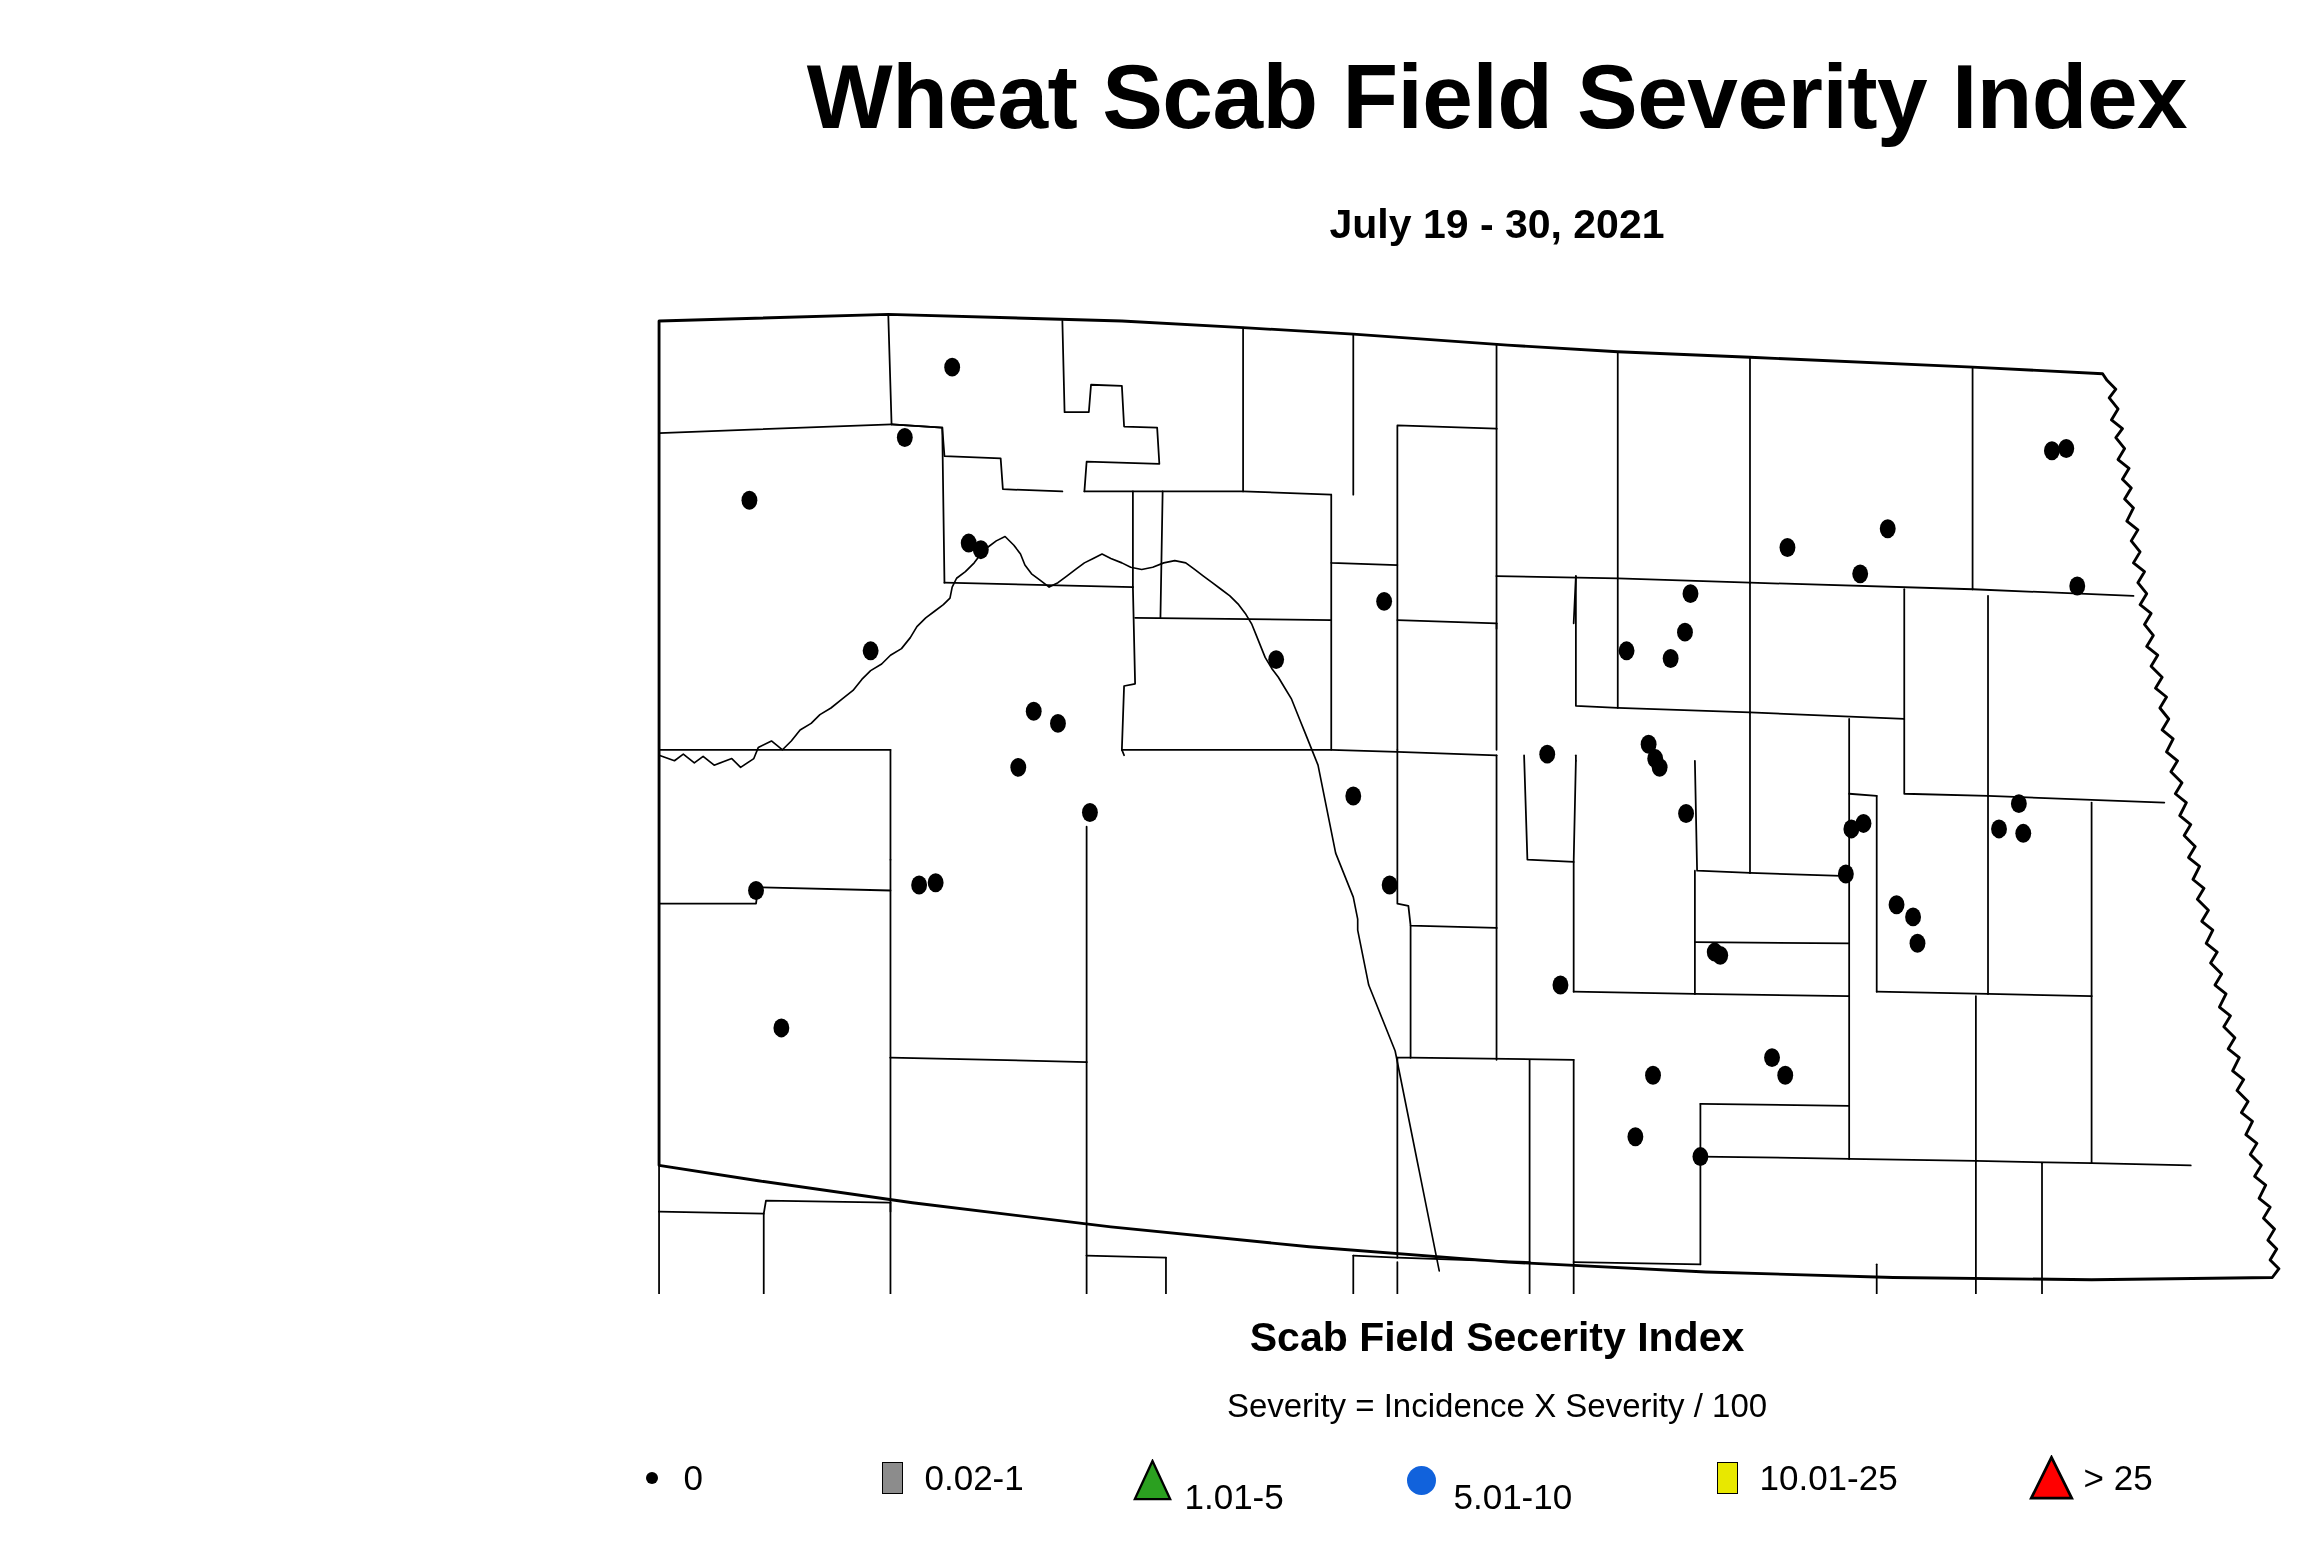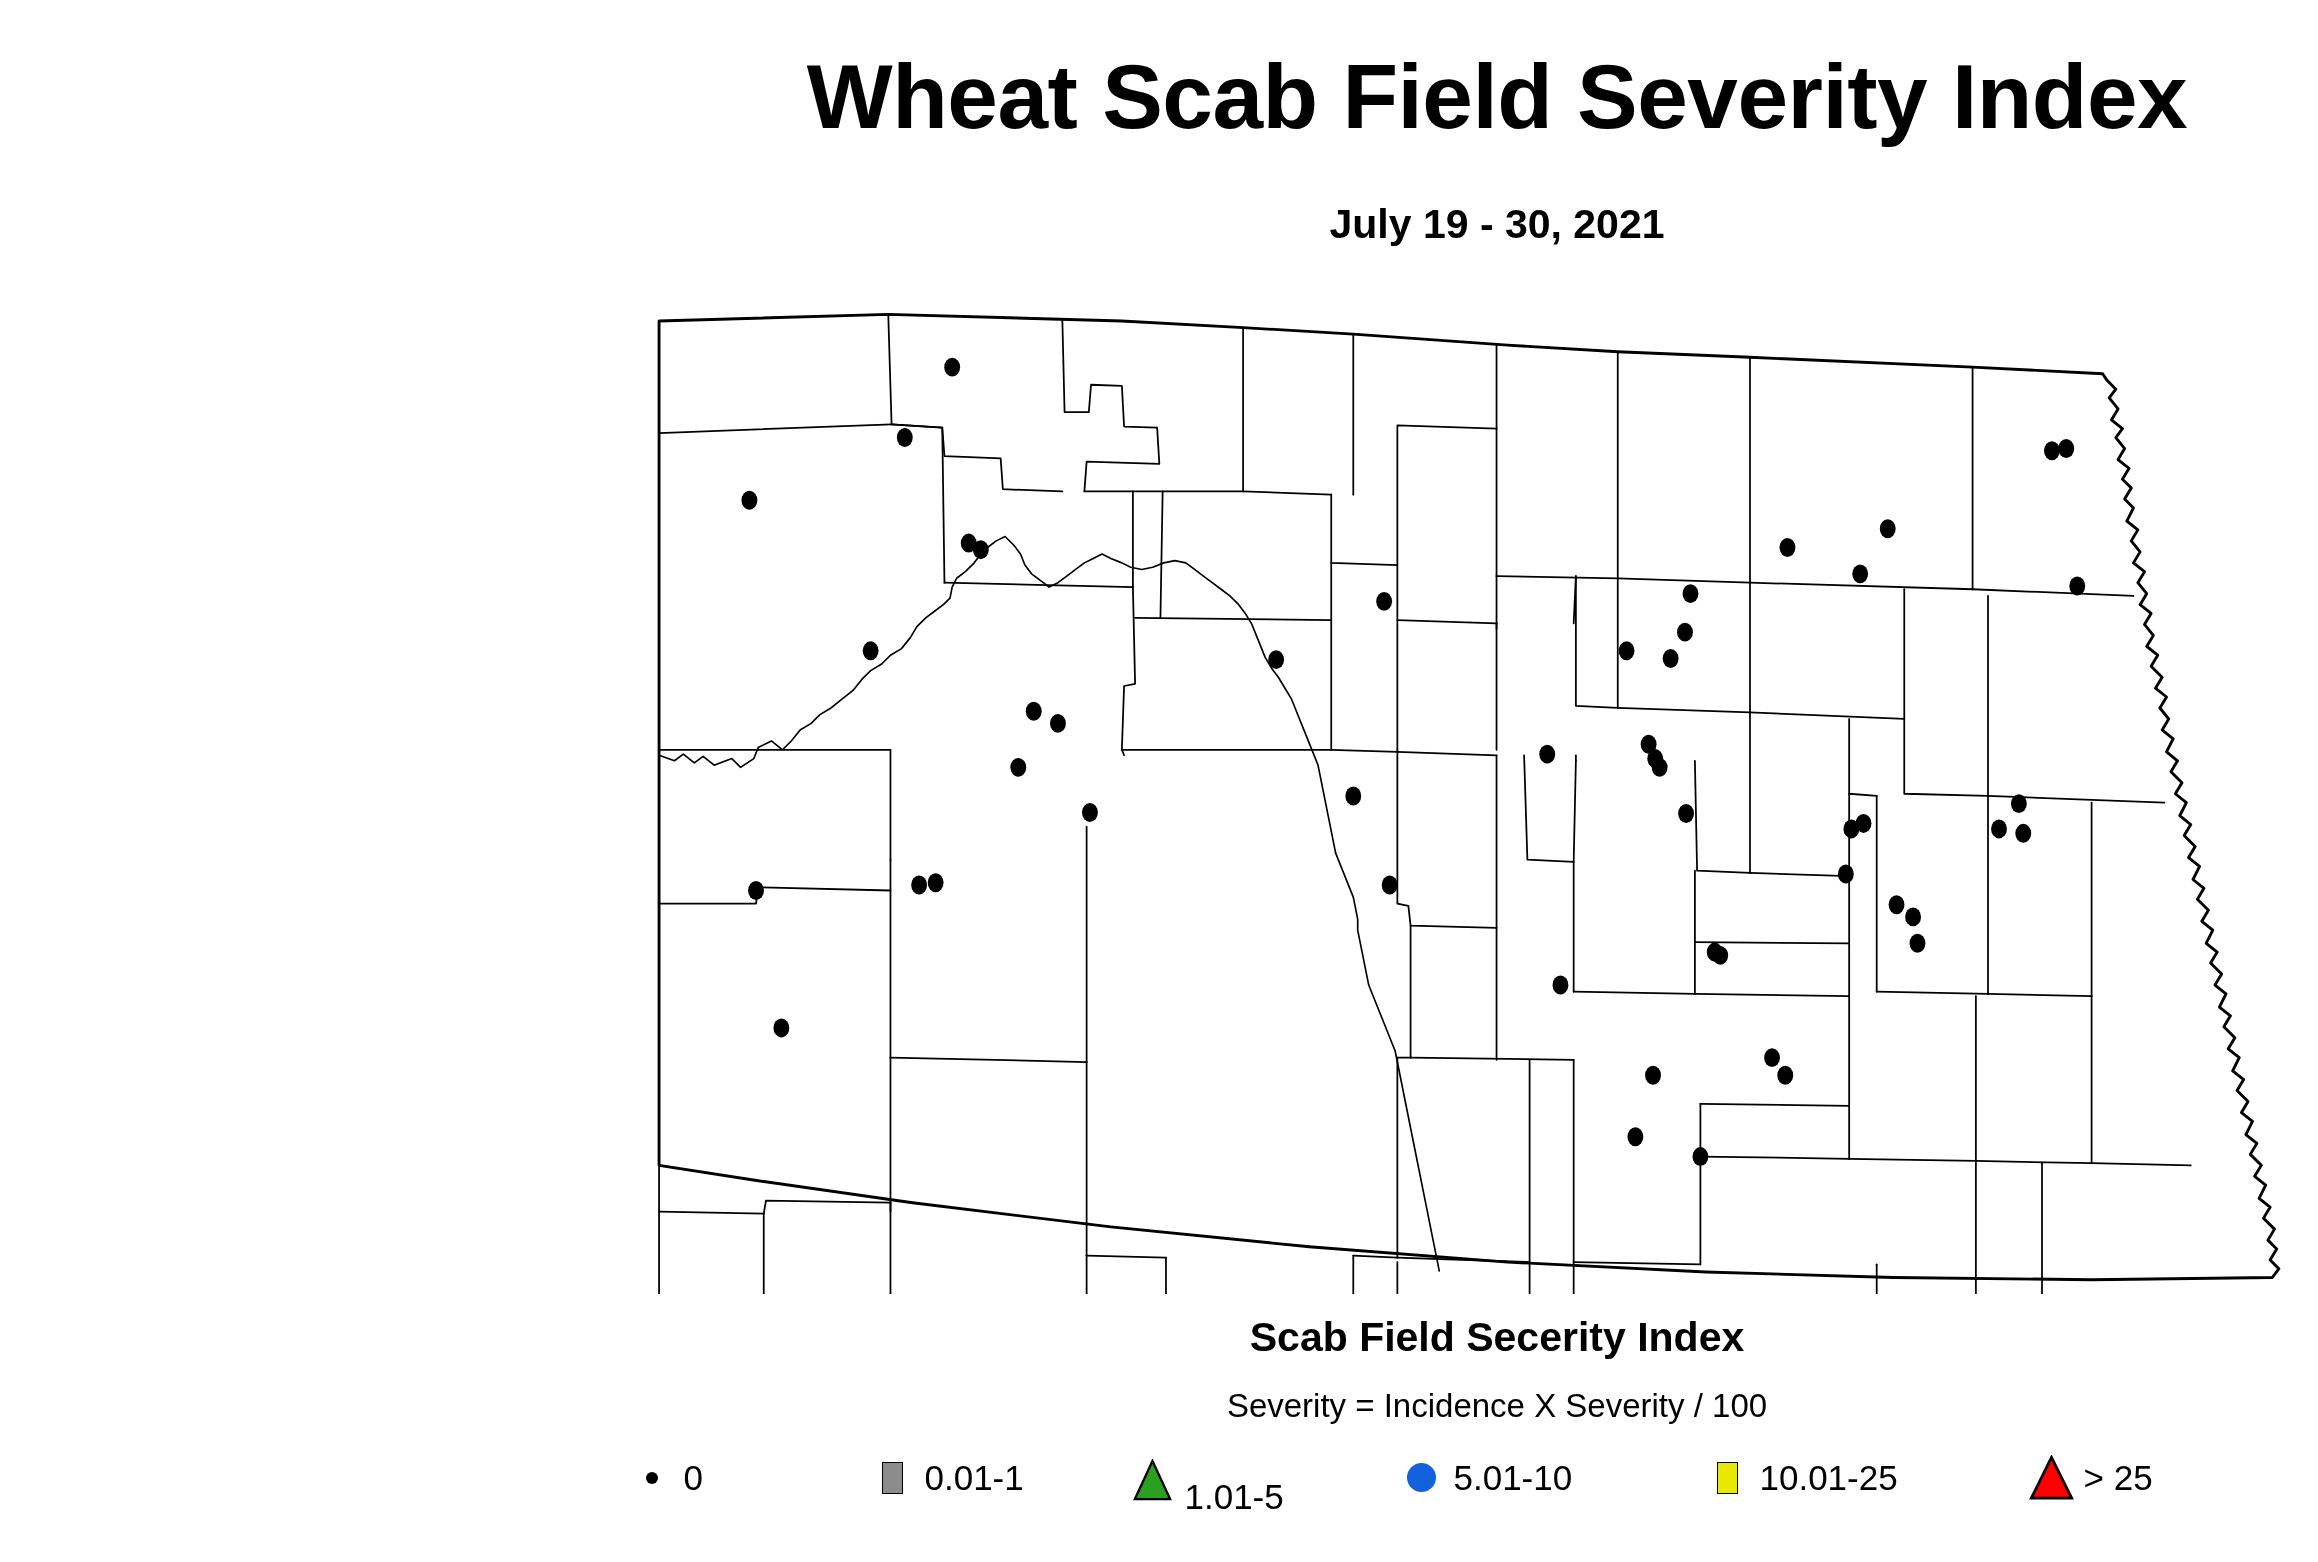--- a/index.html
+++ b/index.html
@@ -382,33 +382,33 @@
       <span class="leg-mark">
           <span class="m-dot"></span>
         </span>
       <span class="leg-label">0</span>
     </div>
 
     <div class="leg-item" style="left:241px;">
       <span class="leg-mark">
           <span class="m-sq"></span>
         </span>
-      <span class="leg-label">0.01-1</span>
+      <span class="leg-label">0.02-1</span>
     </div>
 
     <div class="leg-item" style="left:501px;align-items:flex-end;">
       <span class="leg-mark">
         <svg class="tri-svg" width="39" height="42" viewBox="0 0 84 90" xmlns="http://www.w3.org/2000/svg">
           <polygon points="42,4 80,86 4,86" fill="#2ba020" stroke="#000000" stroke-width="5"></polygon>
         </svg>
       </span>
       <span class="leg-label">1.01-5</span>
     </div>
 
-    <div class="leg-item" style="left:770px;">
+    <div class="leg-item" style="left:770px;align-items:flex-end;">
       <span class="leg-mark">
           <span class="m-circ"></span>
         </span>
       <span class="leg-label">5.01-10</span>
     </div>
 
     <div class="leg-item" style="left:1076px;justify-content:space-between;">
       <span class="leg-mark">
           <span class="m-sq yellow"></span>
         </span>

